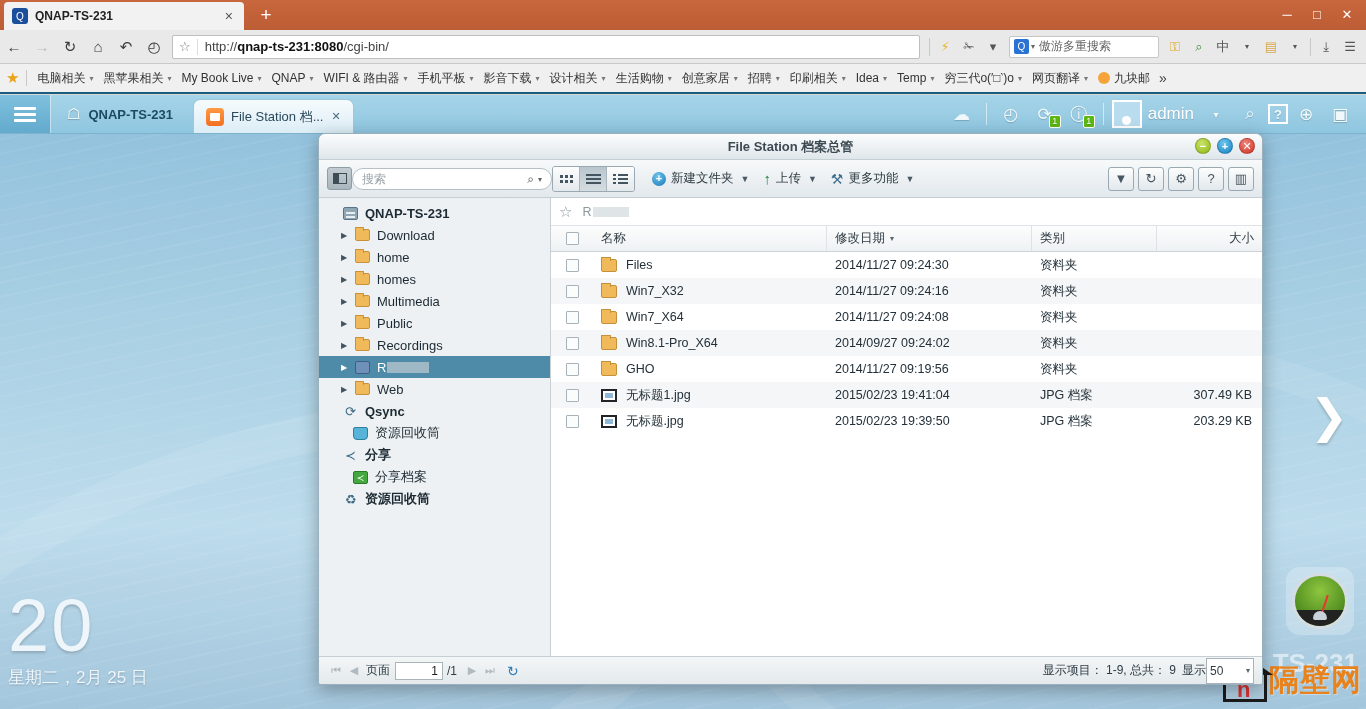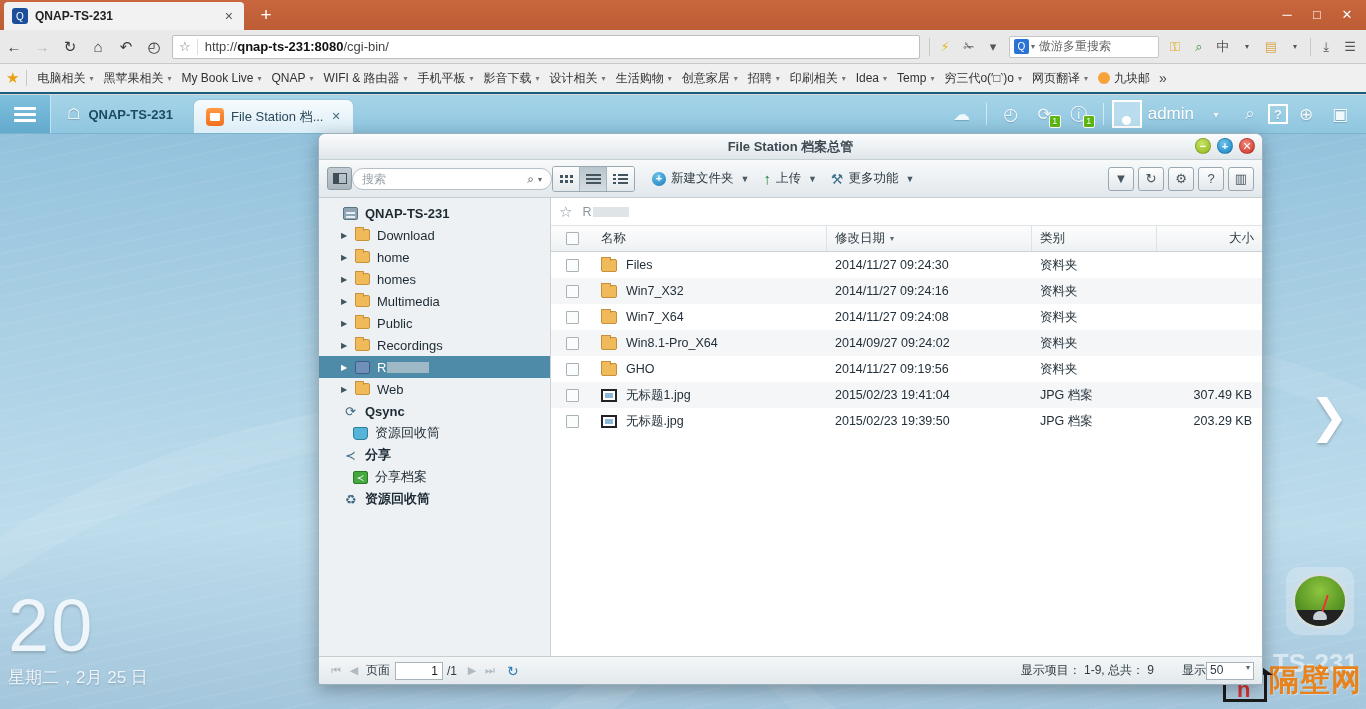--- a/index.html
+++ b/index.html
@@ -298,24 +298,24 @@
   #fsstatus .pg { width:18px;height:18px;display:flex;align-items:center;justify-content:center;
     color:#6a7780; font-size:11px; cursor:pointer; }
   #fsstatus .pg.dis { color:#b0bac0; }
   #pagelabel { margin:0 5px 0 3px; }
   #pageinput { width:48px;height:18px;border:1px solid #a9b4ba;background:#fff;
     text-align:right; padding:0 4px; font-size:12px; color:#222; line-height:17px; }
   #pagetotal { margin-left:4px; color:#2f3c44; }
   #refreshpg { color:#2f7bb5; font-size:14px; margin-left:8px; cursor:pointer; }
   #fsstatus .spc { flex:1; }
   #showlabel { }
-  #pagesize { width:48px;height:18px;border:1px solid #a9b4ba;background:#fff; display:flex;
-    align-items:flex-start; justify-content:space-between; padding:0 3px; font-size:12px; cursor:pointer; }
+  #pagesize { width:48px;height:26px;border:1px solid #a9b4ba;background:#fff; display:flex;
+    align-items:center; justify-content:space-between; padding:0 3px; font-size:12px; cursor:pointer; }
   #pagesize .dn { font-size:8px; color:#55646d; }
-  #itemcount { margin-right:28px; }
+  #itemcount { margin-right:6px; }
 </style>
 </head>
 <body>
 
 <div id="browser-chrome">
 
   <div id="tabstrip">
     <div id="tab-active">
       <span class="favicon">Q</span>
       <span class="tab-title">QNAP-TS-231</span>

